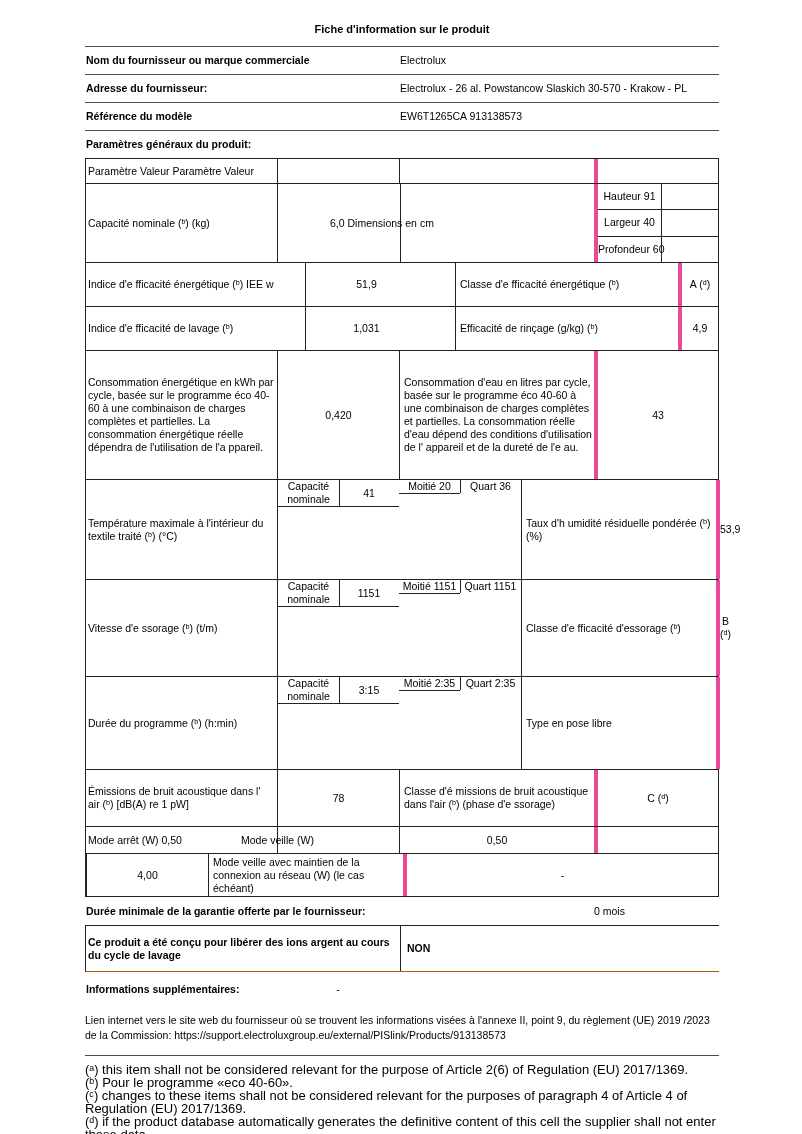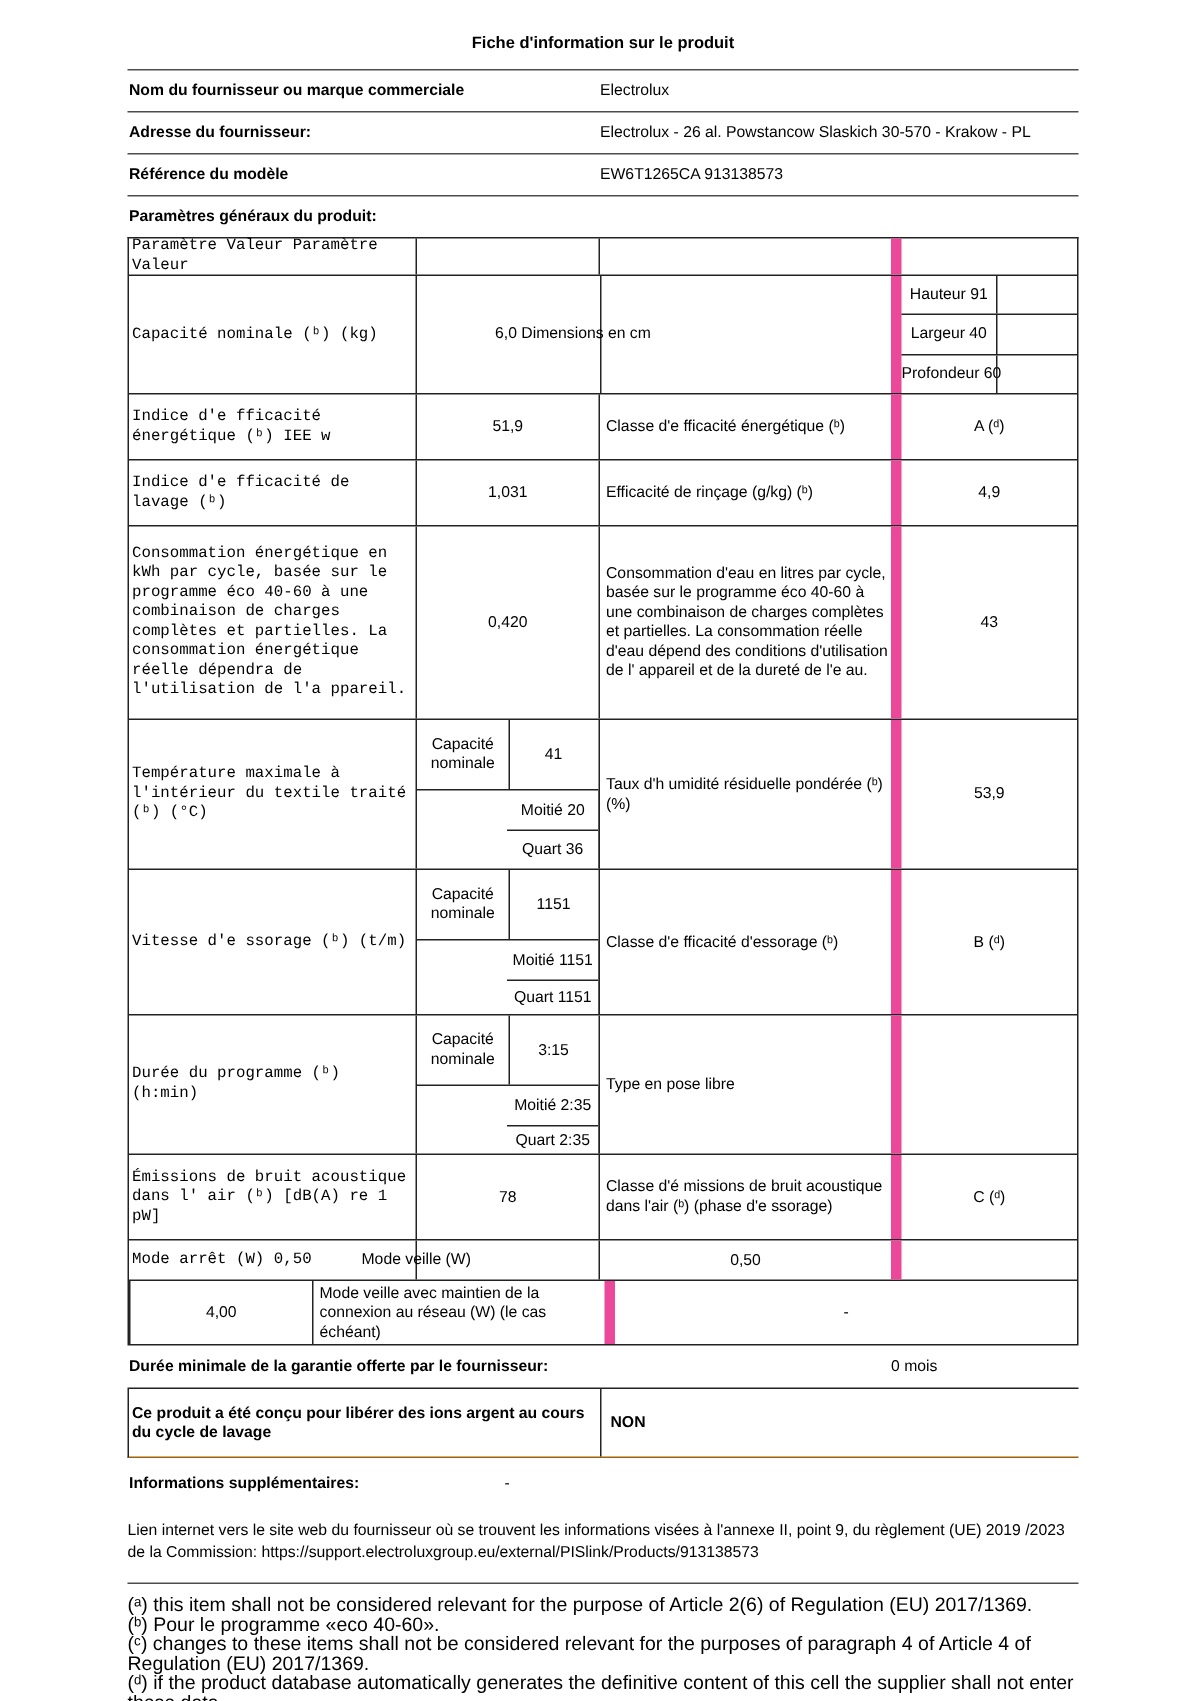--- a/index.html
+++ b/index.html
@@ -9,42 +9,42 @@
   .title{ text-align:center;font-weight:bold;font-size:11px;padding:7px 0 10px 0;border-bottom:1px solid #4d4d4d;}
   .inforow{display:flex;align-items:center;height:27px;border-bottom:1px solid #4d4d4d;}
   .inforow .lbl{font-weight:bold;flex:0 0 314px;padding-left:1px;}
   .inforow .val{flex:1;}
   .heading{display:flex;align-items:center;height:27px;font-weight:bold;padding-left:1px;}
 
   
   .tbl{border:1px solid #222;border-bottom:none;width:634px;box-sizing:border-box;}
   .trow{display:flex;border-bottom:1px solid #222;box-sizing:border-box;align-items:stretch;position:relative;}
   .cell{box-sizing:border-box;display:flex;align-items:center;}
-  .c1{flex:0 0 191px;padding:2px 2px 2px 2px;font-family:Liberation Mono, monospace;}
+  .c1{flex:0 0 191px;padding:2px 2px 2px 2px;}
   .c2{flex:0 0 122px;border-left:1px solid #222;justify-content:center;text-align:center;}
   .c3{flex:0 0 195px;border-left:1px solid #222;padding:2px 2px 2px 4px;}
-  .c4{flex:1;border-left:7px solid #ec4899;justify-content:center;text-align:center;}
-  .h25{height:25px;} .h79{height:79px;} .h44{height:44px;} .h129{height:129px;}
+  .c4{flex:1;border-left:4px solid #ec4899;justify-content:center;text-align:center;}
+  .h25{height:25px;} .h79{height:79px;} .h44{height:44px;gap:28px;} .h129{height:129px;}
   .h100{height:100px;} .h97{height:97px;} .h93{height:93px;} .h57{height:57px;}
   .h27{height:27px;} .h43{height:43px;}
 
   .vline{position:absolute;top:0;bottom:0;width:1px;background:#222;}
 
   
   .c-merged{flex:0 0 317px;border-left:1px solid #222;position:relative;}
   .merged-text{position:absolute;left:52px;top:50%;transform:translateY(-50%);white-space:nowrap;}
 
   
   .dims{flex-direction:column;align-items:stretch;padding:0;}
   .dimrow{position:relative;flex:1;display:flex;align-items:center;border-bottom:1px solid #222;}
   .dimrow:last-child{border-bottom:none;}
   .dimrow span{width:63px;text-align:center;white-space:nowrap;}
 
   
-  .subtbl{flex-direction:column;align-items:flex-end;padding:0;}
+  .subtbl{align-items:flex-start;padding:0;}
   .subrow{position:relative;display:flex;align-items:center;border-bottom:1px solid #222;}
   .subrow.sr1{flex:0 0 46px;}
   .subrow.sr2{flex:0 0 26px;}
   .subrow.sr3{flex:1;border-bottom:none;}
   .subl{width:61px;text-align:center;white-space:normal;}
   .subl.nw{white-space:nowrap;}
   .subv{width:60px;text-align:center;}
 
   
   .overlay-label{position:absolute;left:155px;top:50%;transform:translateY(-50%);white-space:nowrap;z-index:2;}

